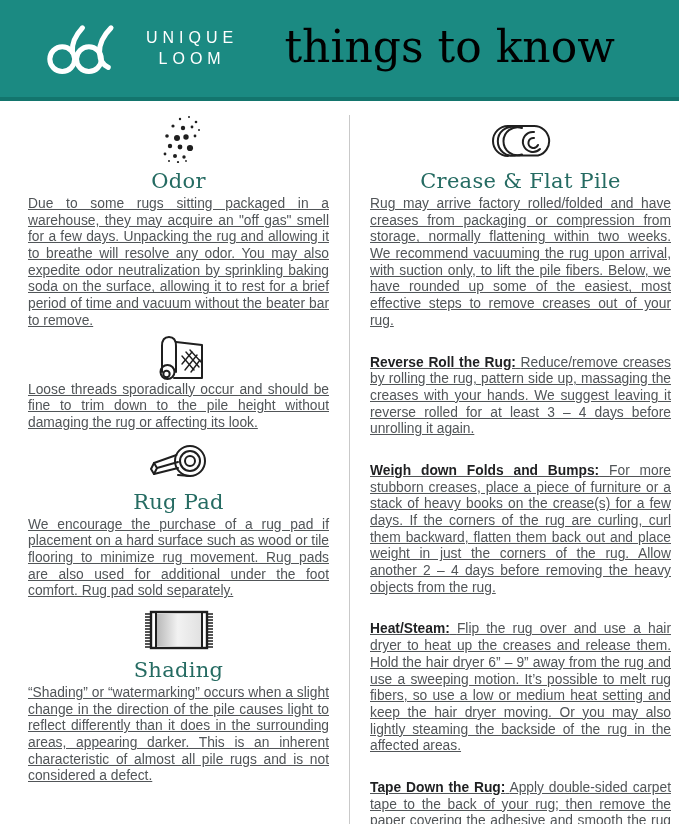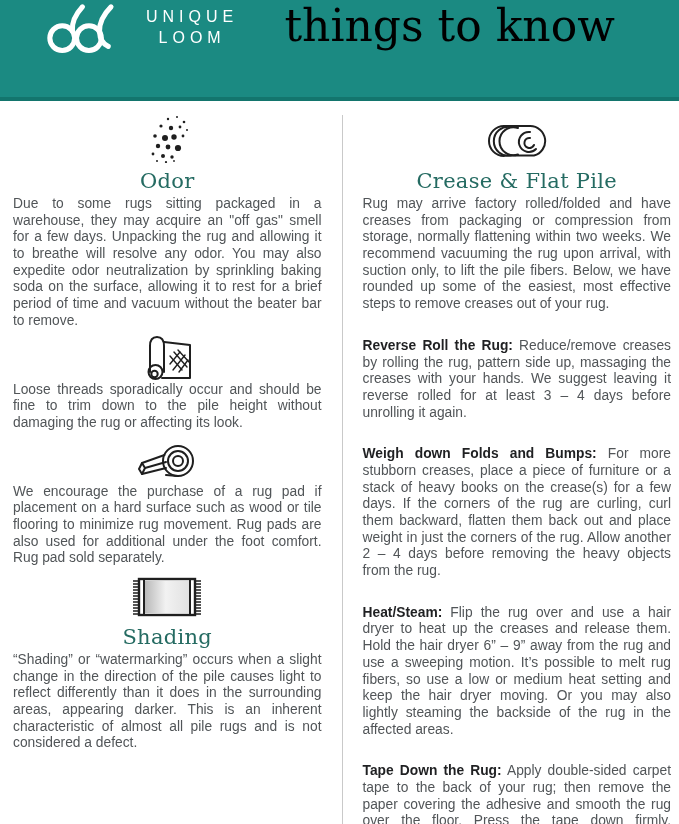--- a/index.html
+++ b/index.html
@@ -3,49 +3,49 @@
 <meta charset="utf-8">
 <style>
   html,body{margin:0;padding:0;}
   body{
     width:679px;height:824px;overflow:hidden;background:#ffffff;
     font-family:"Liberation Sans",sans-serif;
   }
   
   .header{
     height:97px;background:#1b8a82;border-bottom:4px solid #13756d;
-    display:flex;align-items:flex-start;box-sizing:content-box;
+    display:flex;align-items:center;box-sizing:content-box;
   }
   .logo{margin-left:42px;display:flex;align-items:center;gap:12px;flex:0 0 auto;}
   .logo svg{width:92px;height:56px;display:block;}
   .brand{
     color:#ffffff;font-size:16px;letter-spacing:5px;line-height:1.3;
     text-align:center;font-weight:400;
   }
   .page-title{
     flex:1;text-align:center;color:#000000;
     font-family:"DejaVu Serif",serif;font-weight:400;
     font-size:44px;margin:0 18px 4px 0;
   }
   
   .main{display:flex;height:723px;}
-  .col{flex:1 1 0;padding:10px 20px 0 13px;min-width:0;}
+  .col{flex:1 1 0;padding:10px 20px 0 28px;min-width:0;}
   .col.right{padding:10px 8px 0 20px;}
   .divider{width:1px;background:#c9c9c9;margin-top:14px;}
   
   .section{margin-top:6px;}
   .icon-wrap{height:46px;display:flex;justify-content:center;align-items:flex-end;margin-top:4px;}
   .icon-wrap svg{display:block;}
   h2{
     font-family:"DejaVu Serif",serif;font-weight:400;color:#256b62;
     font-size:21px;text-align:center;margin:6px 0 3px;letter-spacing:.3px;
   }
   p.body{
     font-size:13.8px;line-height:1.21;color:#515558;
-    text-align:justify;margin:0;
+    text-align:justify;margin:0;text-decoration:underline;
   }
   p.tip{margin:25px 0 0;}
   p.tip strong{color:#1f2022;font-weight:bold;}
   .ink{stroke:#1f1f1f;fill:none;stroke-width:2;stroke-linecap:round;stroke-linejoin:round;}
   .dot{fill:#1f1f1f;}
 </style>
 </head>
 <body>
 
 <header class="header">
@@ -133,20 +133,21 @@
             <circle cx="42" cy="19" r="15"></circle>
             <circle cx="42" cy="19" r="10"></circle>
             <circle cx="42" cy="19" r="5"></circle>
             <path d="M28.5 13 L6 21 L3 27 L6 32 L30 26"></path>
             <path d="M6 21 L9 26 L6 32"></path>
             <path d="M9 26 L30 20"></path>
             <path d="M30 33 L42 34"></path>
           </g>
         </svg>
       </div>
+      <h2>Rug Pad</h2>
       <p class="body">We encourage the purchase of a rug pad if placement on a hard surface such as wood or tile flooring to minimize rug movement. Rug pads are also used for additional under the foot comfort. Rug pad sold separately.</p>
     </div>
 
     <div class="section">
       <div class="icon-wrap">
         <svg width="72" height="44" viewBox="0 0 72 44">
           <defs>
             <linearGradient id="shadeGrad" x1="0" y1="0" x2="1" y2="0">
               <stop offset="0" stop-color="#b9b9b9"></stop>
               <stop offset="0.45" stop-color="#f2f2f2"></stop>

